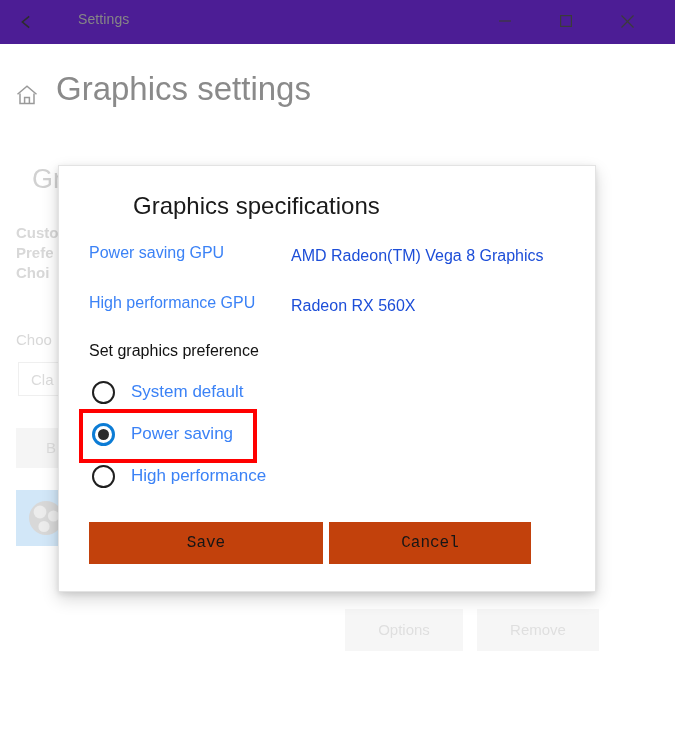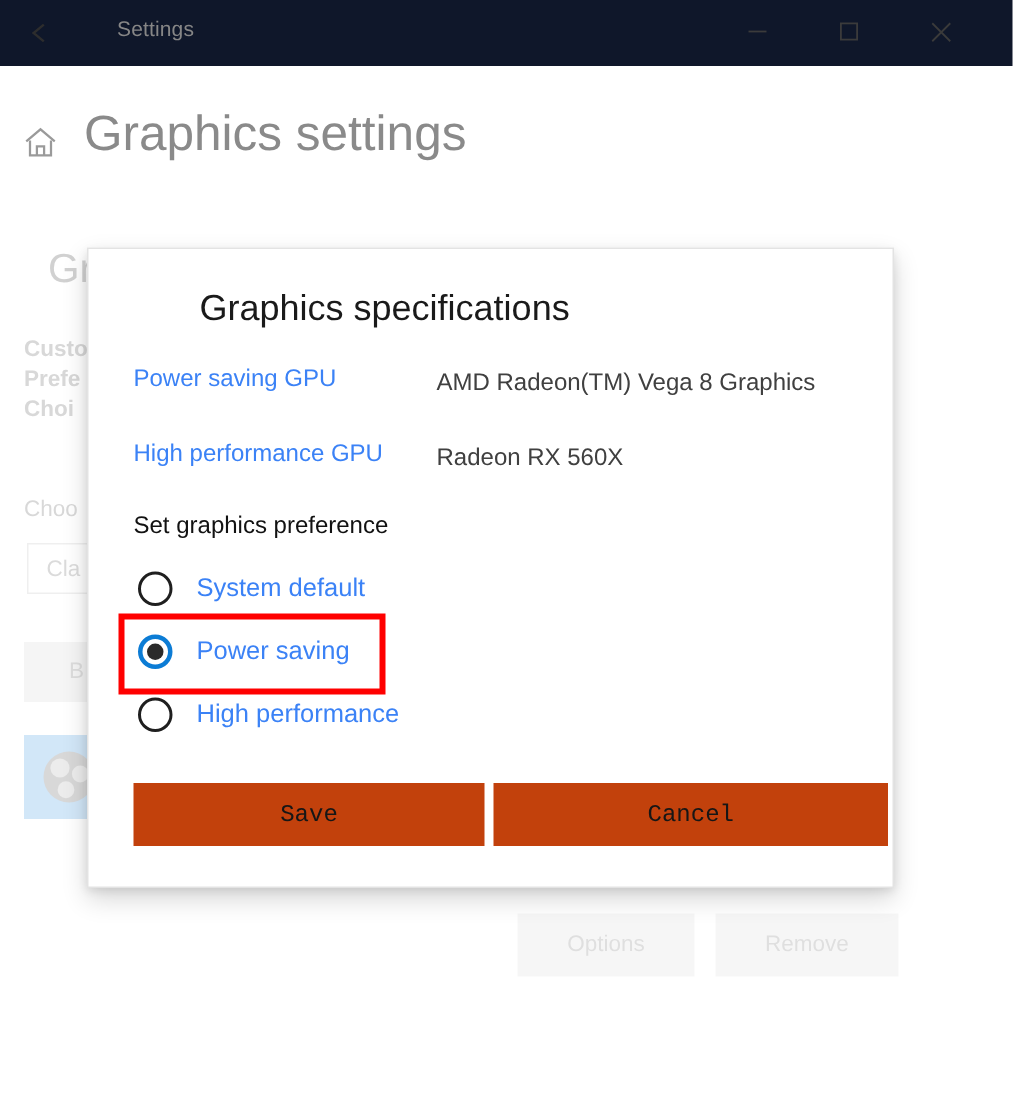--- a/index.html
+++ b/index.html
@@ -22,21 +22,21 @@
     width: 675px;
     height: 662px;
     background: #ffffff;
   }
 
   
   #title-bar {
     position: absolute;
     left: 0; top: 0;
     width: 675px; height: 44px;
-    background: #0f172a;
+    background: #4c1d95;
   }
   #back-button {
     position: absolute;
     left: 10px; top: 6px;
     width: 42px; height: 32px;
     display: flex; align-items: center; justify-content: center;
   }
   #back-button svg { display: block; }
   #window-title {
     position: absolute;
@@ -209,21 +209,21 @@
     left: 0; top: 0;
     font-size: 16px;
     color: #3b82f6;
     white-space: nowrap;
   }
   .spec-value {
     position: absolute;
     left: 202px; top: 0;
     width: 270px;
     font-size: 16px;
-    color: #404040;
+    color: #1d4ed8;
     line-height: 24px;
   }
 
   #pref-label {
     position: absolute;
     left: 30px; top: 176px;
     font-size: 16px;
     color: #121212;
     white-space: nowrap;
   }
@@ -283,21 +283,21 @@
     height: 42px;
     background: #c2410c;
     border: none;
     padding: 12px;
     font-family: Liberation Mono, monospace;
     font-size: 16px;
     color: #161616;
     cursor: default;
   }
   #save-button { left: 30px; width: 234px; }
-  #cancel-button { left: 270px; width: 263px; }
+  #cancel-button { left: 270px; width: 202px; }
 </style>
 </head>
 <body>
 
 <div id="app-window">
 
   <div id="title-bar">
     <div id="back-button">
       <span>
         <svg width="20" height="16" viewBox="0 0 20 16">

